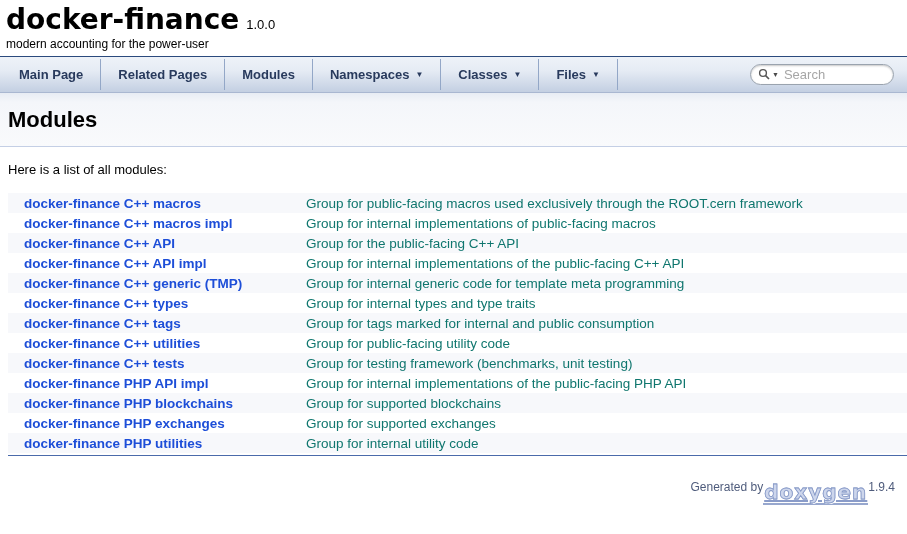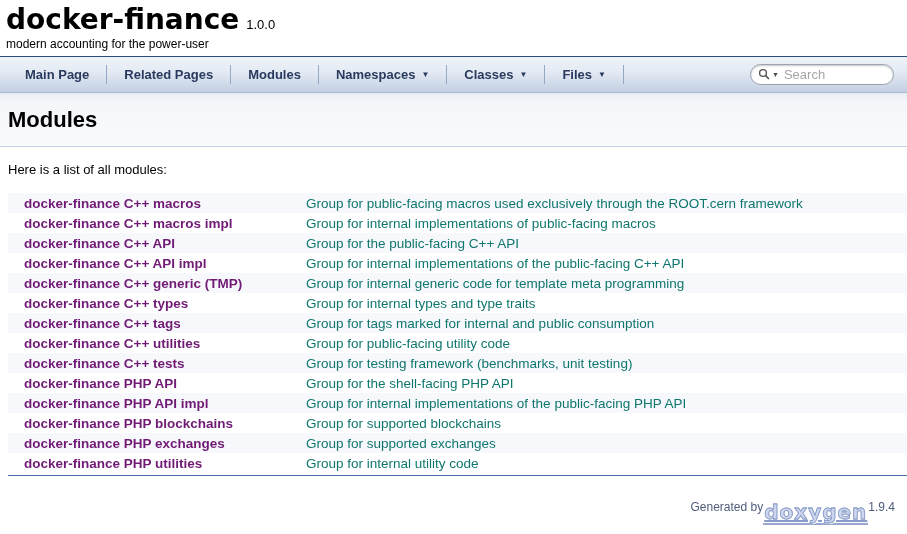--- a/index.html
+++ b/index.html
@@ -21,21 +21,21 @@
   .projectnumber { font-size: 13px; font-weight: normal; margin-left: 7px; }
   .projectbrief { font-size: 12px; padding: 1px 0 5px 0; }
 
   
   #navrow {
     display: flex; align-items: stretch; height: 37px;
     background: linear-gradient(to bottom, #EEF2F8 0%, #E5EBF4 40%, #D4DDEB 70%, #C3CFE2 100%);
     border-top: 1px solid #2B4A7D;
     border-bottom: 1px solid #A9B7D1;
   }
-  ul.tablist { display: flex; margin: 0; padding: 8px; list-style: none; border-radius: 12px; }
+  ul.tablist { display: flex; margin: 0; padding: 2px; list-style: none; border-radius: 12px; }
   li.tab {
     display: flex; align-items: center; padding: 0 17px;
     font-size: 13px; font-weight: bold; color: #283A5D;
     border-right: 1px solid #93A7C7; cursor: pointer; white-space: nowrap;
   }
   li.tab .arrow { font-size: 8px; margin-left: 6px; color: #283A5D; }
 
   .search-wrap { margin-left: auto; align-self: center; margin-right: 13px; }
   .searchbox {
     display: flex; align-items: center;
@@ -63,21 +63,21 @@
   .pagetitle { font-size: 22px; font-weight: bold; margin: 0; line-height: 1.1; }
 
   
   .contents { padding: 9px 0 0 8px; }
   .intro { font-size: 13px; margin: 6px 0 16px 0; }
 
   table.directory { border-collapse: collapse; width: 899px; font-size: 13.5px; }
   table.directory tr { height: 20px; }
   table.directory tr:nth-child(odd) { background: #F7F8FB; }
   td.entry { width: 292px; padding-left: 16px; white-space: nowrap; }
-  a.module-link { color: #701a75; font-weight: bold; text-decoration: none; }
+  a.module-link { color: #1d4ed8; font-weight: bold; text-decoration: none; }
   td.desc { padding-left: 6px; color: #0f766e; }
 
   
   hr.footer-rule { border: 0; border-top: 1px solid #4A6AAA; margin: 2px 0 0 0; }
   address.footer {
     font-style: normal; display: flex; justify-content: flex-end; align-items: center;
     gap: 0; padding: 12px 12px 0 0; font-size: 12px; color: #4F5C7C;
   }
   .doxygen-logo {
     font-family: "DejaVu Sans", sans-serif;
@@ -174,24 +174,20 @@
         </tr>
         <tr>
           <td class="entry"><a href="#" class="module-link">docker-finance C++ utilities</a></td>
           <td class="desc">Group for public-facing utility code</td>
         </tr>
         <tr>
           <td class="entry"><a href="#" class="module-link">docker-finance C++ tests</a></td>
           <td class="desc">Group for testing framework (benchmarks, unit testing)</td>
         </tr>
         <tr>
-          <td class="entry"><a href="#" class="module-link">docker-finance PHP API</a></td>
-          <td class="desc">Group for the shell-facing PHP API</td>
-        </tr>
-        <tr>
           <td class="entry"><a href="#" class="module-link">docker-finance PHP API impl</a></td>
           <td class="desc">Group for internal implementations of the public-facing PHP API</td>
         </tr>
         <tr>
           <td class="entry"><a href="#" class="module-link">docker-finance PHP blockchains</a></td>
           <td class="desc">Group for supported blockchains</td>
         </tr>
         <tr>
           <td class="entry"><a href="#" class="module-link">docker-finance PHP exchanges</a></td>
           <td class="desc">Group for supported exchanges</td>

